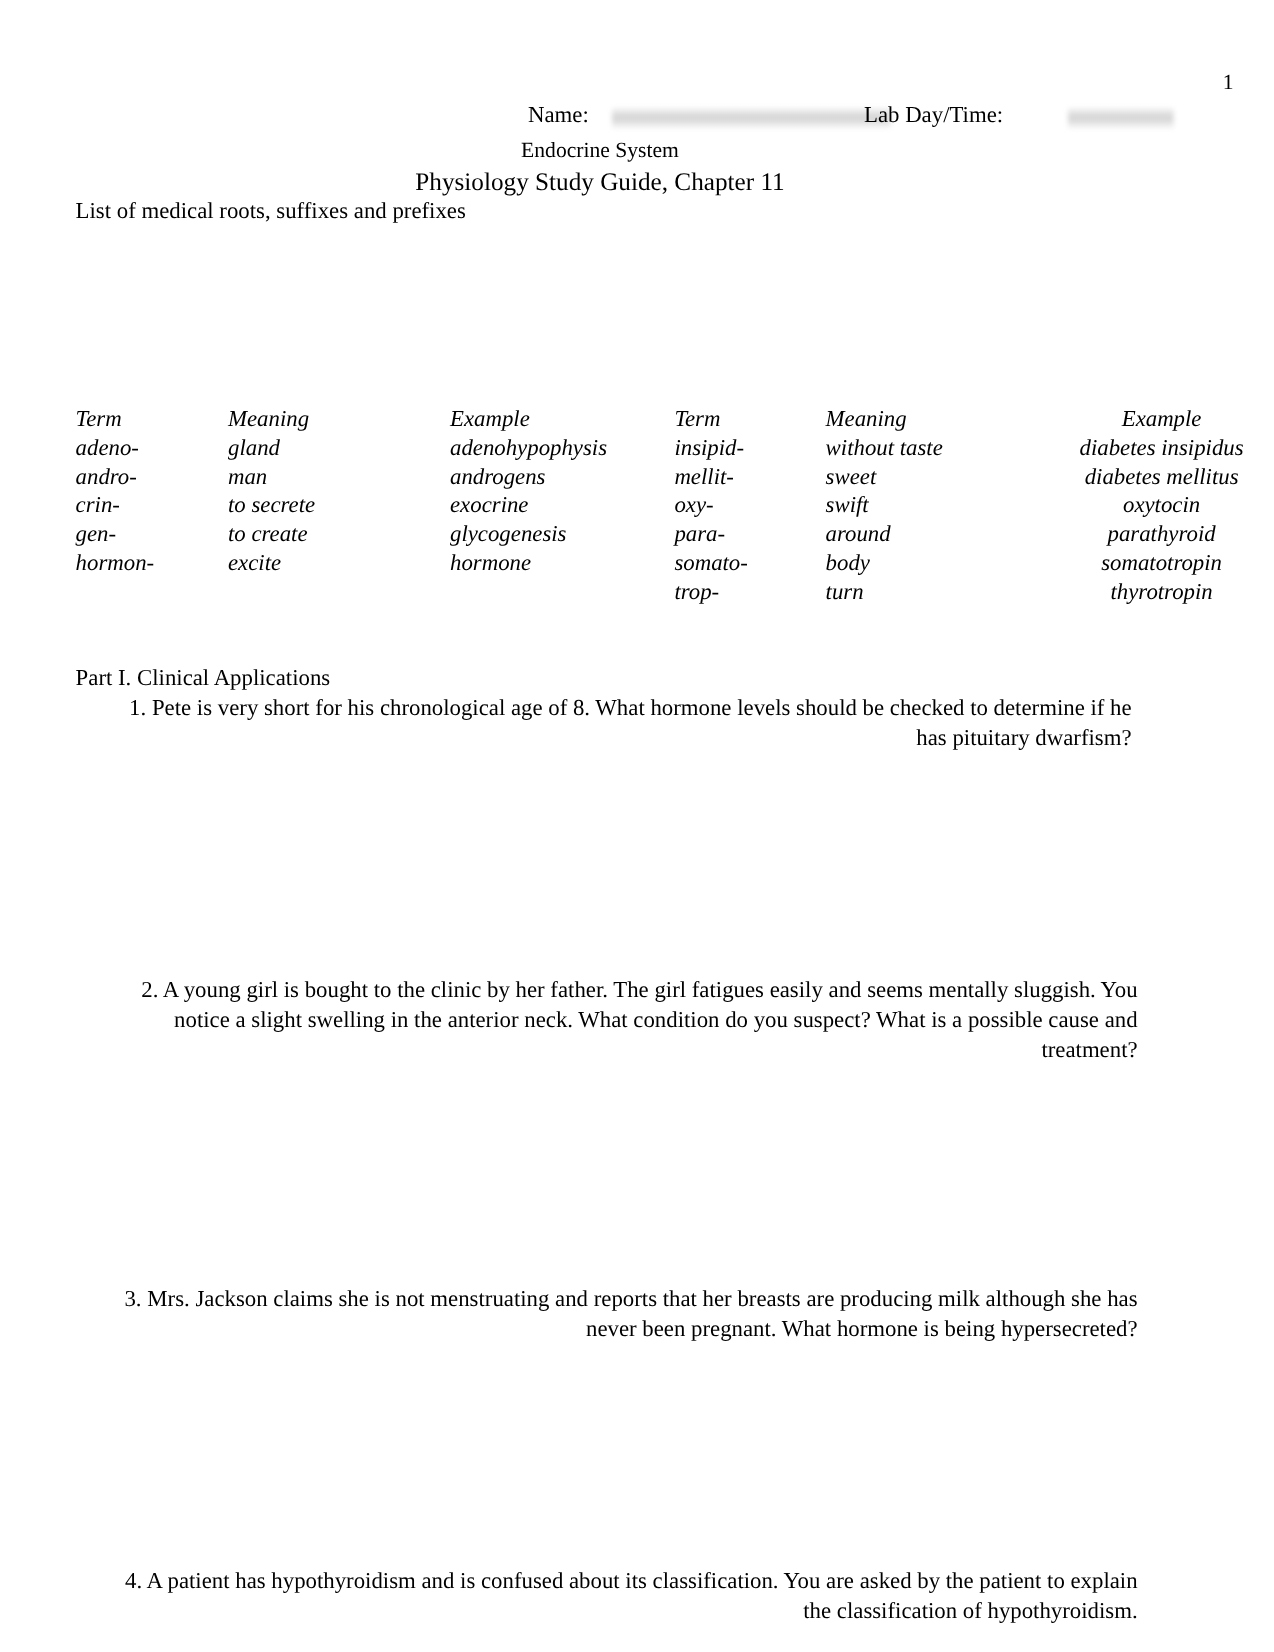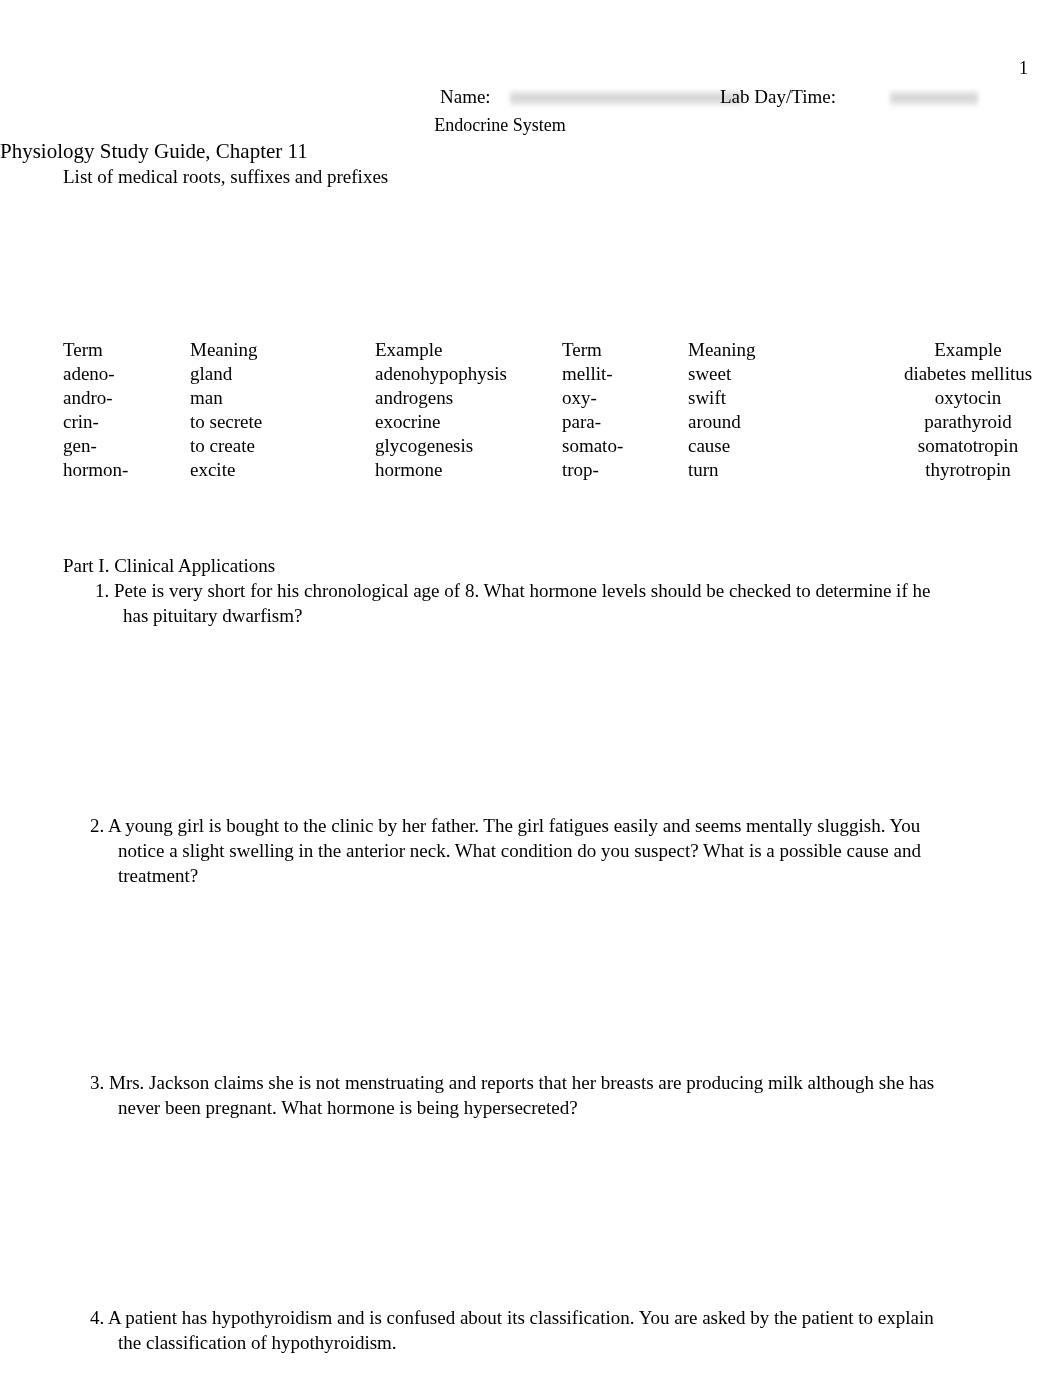--- a/index.html
+++ b/index.html
@@ -78,21 +78,21 @@
     width: 1000px;
     text-align: center;
     font-size: 18px;
     line-height: 26px;
   }
   .doc-subtitle {
     position: absolute;
     top: 138px;
     left: 0;
     width: 1000px;
-    text-align: left;
+    text-align: center;
     font-size: 21px;
     line-height: 26px;
   }
   .doc-intro {
     position: absolute;
     top: 165px;
     left: 63px;
     font-size: 19px;
     line-height: 24px;
     text-align: center;
@@ -103,20 +103,21 @@
     position: absolute;
     top: 338px;
     left: 0;
     width: 1062px;
     font-size: 19px;
   }
   .gloss-table {
     position: absolute;
     top: 0;
     border-collapse: collapse;
+    font-style: italic;
   }
   .gloss-left  { left: 63px; }
   .gloss-right { left: 562px; }
 
   .gloss-table td {
     padding: 0;
     height: 24px;
     line-height: 24px;
     vertical-align: top;
     white-space: nowrap;
@@ -139,20 +140,21 @@
     left: 63px;
     font-size: 19px;
     line-height: 24px;
   }
   .question {
     position: absolute;
     font-size: 19px;
     line-height: 25px;
     padding-left: 28px;
     text-indent: -28px;
+    text-align: right;
   }
   .q1 { top: 578px; left: 95px; width: 820px; }
   .q2 { top: 813px; left: 90px; width: 830px; }
   .q3 { top: 1070px; left: 90px; width: 830px; }
   .q4 { top: 1305px; left: 90px; width: 830px; }
 </style>
 </head>
 <body>
 
 <div class="page">
@@ -213,37 +215,42 @@
     <table class="gloss-table gloss-right">
       <thead>
         <tr>
           <td class="col-term">Term</td>
           <td class="col-meaning">Meaning</td>
           <td class="col-example-right">Example</td>
         </tr>
       </thead>
       <tbody>
         <tr>
+          <td class="col-term">insipid-</td>
+          <td class="col-meaning">without taste</td>
+          <td class="col-example-right">diabetes insipidus</td>
+        </tr>
+        <tr>
           <td class="col-term">mellit-</td>
           <td class="col-meaning">sweet</td>
           <td class="col-example-right">diabetes mellitus</td>
         </tr>
         <tr>
           <td class="col-term">oxy-</td>
           <td class="col-meaning">swift</td>
           <td class="col-example-right">oxytocin</td>
         </tr>
         <tr>
           <td class="col-term">para-</td>
           <td class="col-meaning">around</td>
           <td class="col-example-right">parathyroid</td>
         </tr>
         <tr>
           <td class="col-term">somato-</td>
-          <td class="col-meaning">cause</td>
+          <td class="col-meaning">body</td>
           <td class="col-example-right">somatotropin</td>
         </tr>
         <tr>
           <td class="col-term">trop-</td>
           <td class="col-meaning">turn</td>
           <td class="col-example-right">thyrotropin</td>
         </tr>
       </tbody>
     </table>
   </div>

